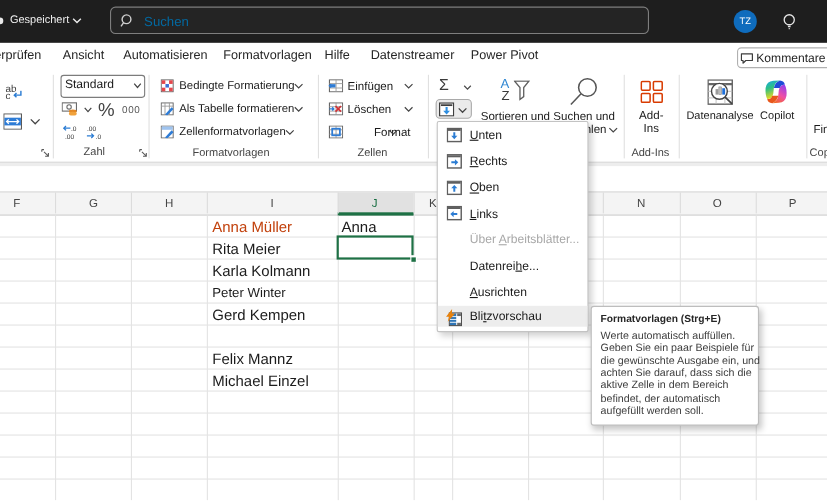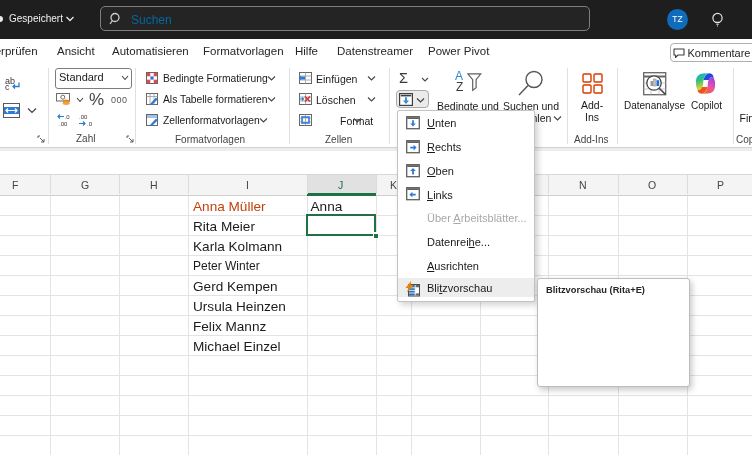--- a/index.html
+++ b/index.html
@@ -178,21 +178,21 @@
   <div class="txt" style="left:399px;top:70px;font-size:14.5px;color:#3a3a3a;">Σ</div>
   <svg class="abs" style="left:420.5px;top:76.5px;" width="8" height="6">
       <path d="M1 1 L4 4 L7 1" stroke="#4a4a4a" stroke-width="1.1" fill="none"></path>
     </svg>
 
   <div class="txt" style="left:455px;top:69px;font-size:12px;color:#2e86d2;">A</div>
   <div class="txt" style="left:456px;top:79.5px;font-size:12px;color:#3a3a3a;">Z</div>
   <svg class="abs" style="left:467px;top:72.5px;" width="15" height="19">
     <path d="M0.8 0.8 h13 L9.1 6.6 v8.2 l-3.4 2.6 v-10.8 z" stroke="#5f5f5f" stroke-width="1.2" fill="none" stroke-linejoin="miter"></path>
   </svg>
-  <div class="txt" style="left:437px;top:100px;font-size:10.5px;color:#1a1a1a;">Bedingte und</div>
+  <div class="txt" style="left:437px;top:100px;font-size:10.5px;color:#1a1a1a;">Sortieren und</div>
 
   <svg class="abs" style="left:517px;top:69px;" width="28" height="28">
     <circle cx="17" cy="10.5" r="8" stroke="#555" stroke-width="1.4" fill="none"></circle>
     <path d="M11 16.5 L2 26" stroke="#555" stroke-width="1.4" fill="none"></path>
   </svg>
   <div class="txt" style="left:503px;top:100px;font-size:10.5px;color:#1a1a1a;">Suchen und</div>
   <div class="txt" style="left:500px;top:112px;font-size:10.5px;color:#1a1a1a;">Auswählen</div>
   <svg class="abs" style="left:553px;top:115px;" width="9" height="7">
       <path d="M1 1.5 L4.5 5 L8 1.5" stroke="#444" stroke-width="1.1" fill="none"></path>
     </svg>
@@ -291,21 +291,20 @@
   <div class="hline" style="left:0;top:375px;width:752px;"></div>
   <div class="hline" style="left:0;top:395px;width:752px;"></div>
   <div class="hline" style="left:0;top:415px;width:752px;"></div>
   <div class="hline" style="left:0;top:435px;width:752px;"></div>
 
   <div class="txt" style="left:193px;top:199px;font-size:13.6px;color:#c2410c;">Anna Müller</div>
   <div class="txt" style="left:193px;top:219px;font-size:13.6px;color:#1c1c1c;">Rita Meier</div>
   <div class="txt" style="left:193px;top:239px;font-size:13.6px;color:#1c1c1c;">Karla Kolmann</div>
   <div class="txt" style="left:193px;top:259px;font-size:12px;color:#1c1c1c;">Peter Winter</div>
   <div class="txt" style="left:193px;top:279px;font-size:13.6px;color:#1c1c1c;">Gerd Kempen</div>
-  <div class="txt" style="left:193px;top:299px;font-size:13.6px;color:#1c1c1c;">Ursula Heinzen</div>
   <div class="txt" style="left:193px;top:319px;font-size:13.6px;color:#1c1c1c;">Felix Mannz</div>
   <div class="txt" style="left:193px;top:339px;font-size:13.6px;color:#1c1c1c;">Michael Einzel</div>
   <div class="txt" style="left:310.5px;top:199px;font-size:13.6px;color:#1c1c1c;">Anna</div>
 
   <div class="abs" style="left:306.2px;top:213.6px;width:70px;height:22.3px;border:2px solid #1e7145;box-sizing:border-box;background:transparent;"></div>
   <div class="abs" style="left:372.8px;top:232.2px;width:6px;height:6px;background:#fff;"></div>
   <div class="abs" style="left:374.3px;top:233.6px;width:4.2px;height:4.2px;background:#1e7145;"></div>
 
   <div class="abs" style="left:395.5px;top:89.5px;width:33px;height:18px;background:#ebebeb;border:1px solid #a9a9a9;border-radius:4px;box-sizing:border-box;"></div>
   <svg class="abs" style="left:399px;top:92.5px;" width="14" height="13">
@@ -357,15 +356,16 @@
     <rect x="3.5" y="3.5" width="11" height="11.5" fill="#fff" stroke="#4f4f4f" stroke-width="1"></rect>
     <rect x="4" y="4" width="6.2" height="10.5" fill="#2e75b6"></rect>
     <rect x="10.2" y="4" width="3.8" height="2.6" fill="#6a6a6a"></rect>
     <rect x="10.2" y="12" width="3.8" height="2.5" fill="#6a6a6a"></rect>
     <path d="M4 6.8 h10 M4 9.4 h10 M4 12 h10 M10.2 4 v10.5" stroke="#fff" stroke-width="0.8"></path>
     <path d="M6 0 L0.5 7 h2.8 L2 11.5 L8.7 4 H5.8 z" fill="#e8820d"></path>
   </svg>
   <div class="txt" style="left:427px;top:282px;font-size:11px;color:#1a1a1a;">Bli<span style="text-decoration:underline;">t</span>zvorschau</div>
 
   <div class="abs" style="left:537px;top:278px;width:153px;height:109px;background:#fff;border:1px solid #bdbdbd;border-radius:3px;box-shadow:2px 3px 6px rgba(0,0,0,0.22);box-sizing:border-box;"></div>
-  <div class="txt" style="left:546px;top:285px;font-size:9.3px;font-weight:bold;color:#262626;">Blitzvorschau (Rita+E)</div>
+  <div class="txt" style="left:546px;top:285px;font-size:9.3px;font-weight:bold;color:#262626;">Formatvorlagen (Strg+E)</div>
+  <div class="abs" style="left:546px;top:300px;width:146px;font-size:9.7px;line-height:11.35px;color:#3d3d3d;white-space:nowrap;">Werte automatisch auffüllen.<br>Geben Sie ein paar Beispiele für<br>die gewünschte Ausgabe ein, und<br>achten Sie darauf, dass sich die<br>aktive Zelle in dem Bereich<br>befindet, der automatisch<br>aufgefüllt werden soll.</div>
 
 </div>
 
 </body></html>

